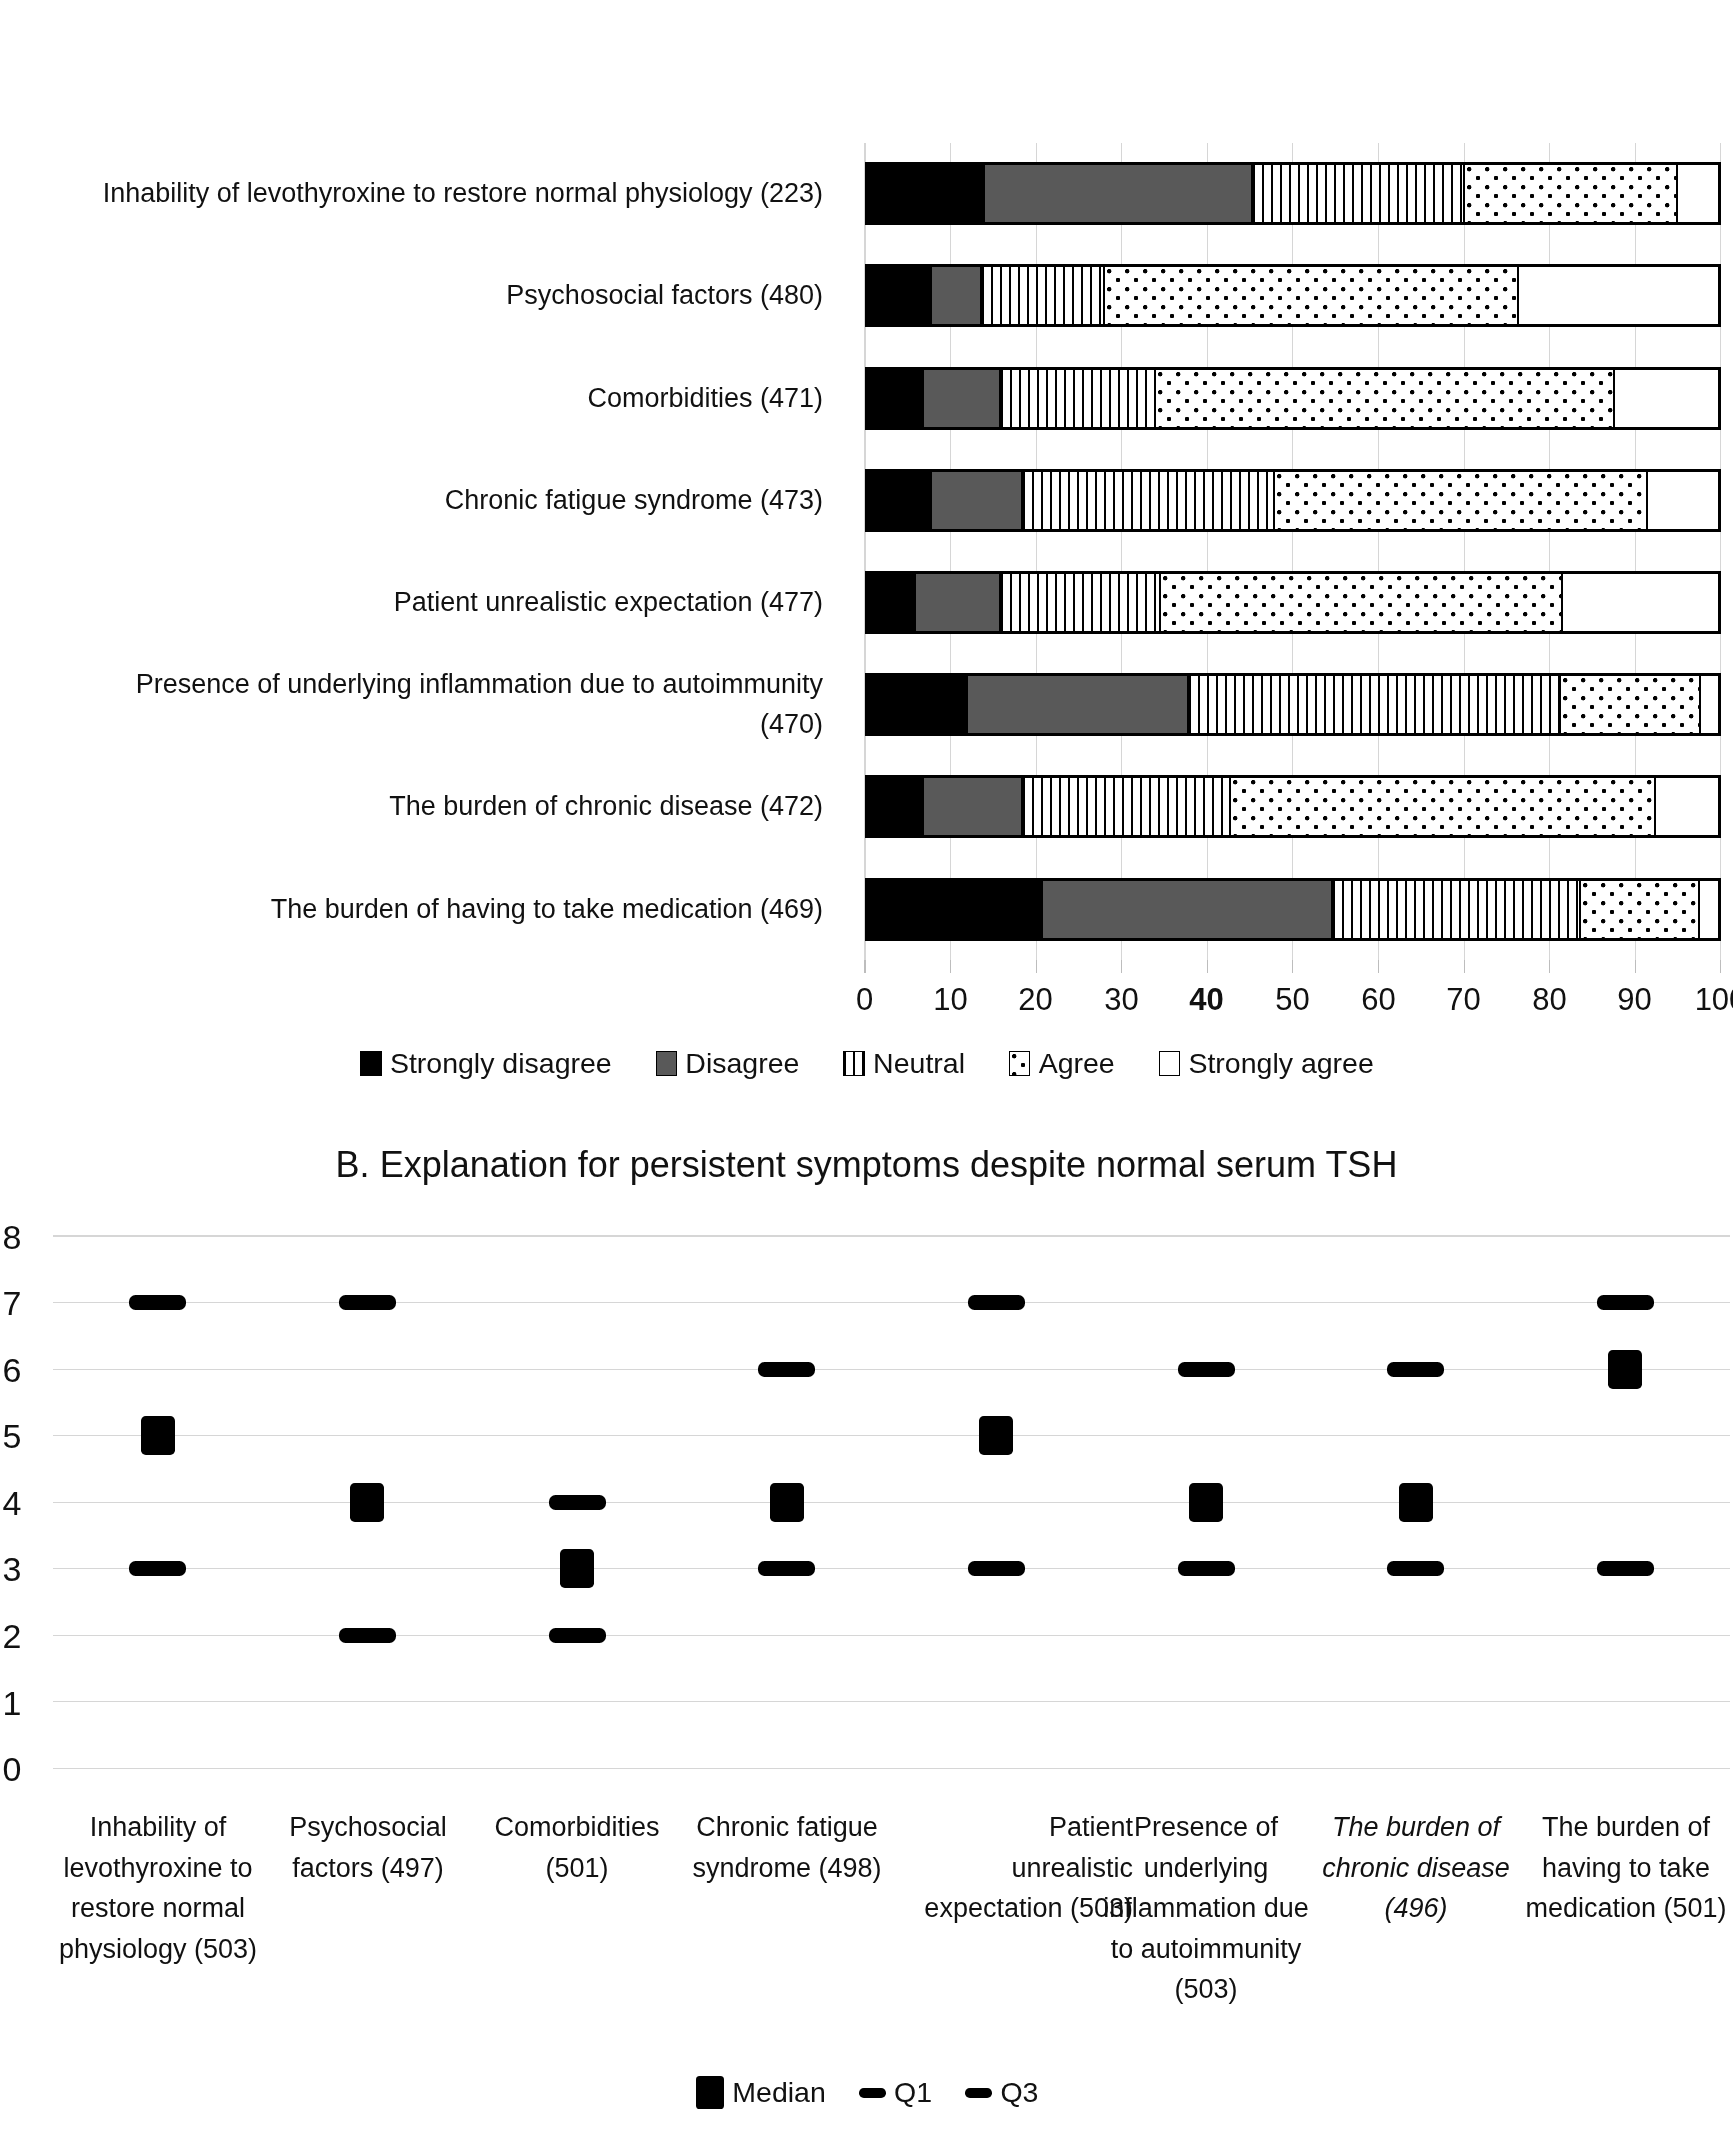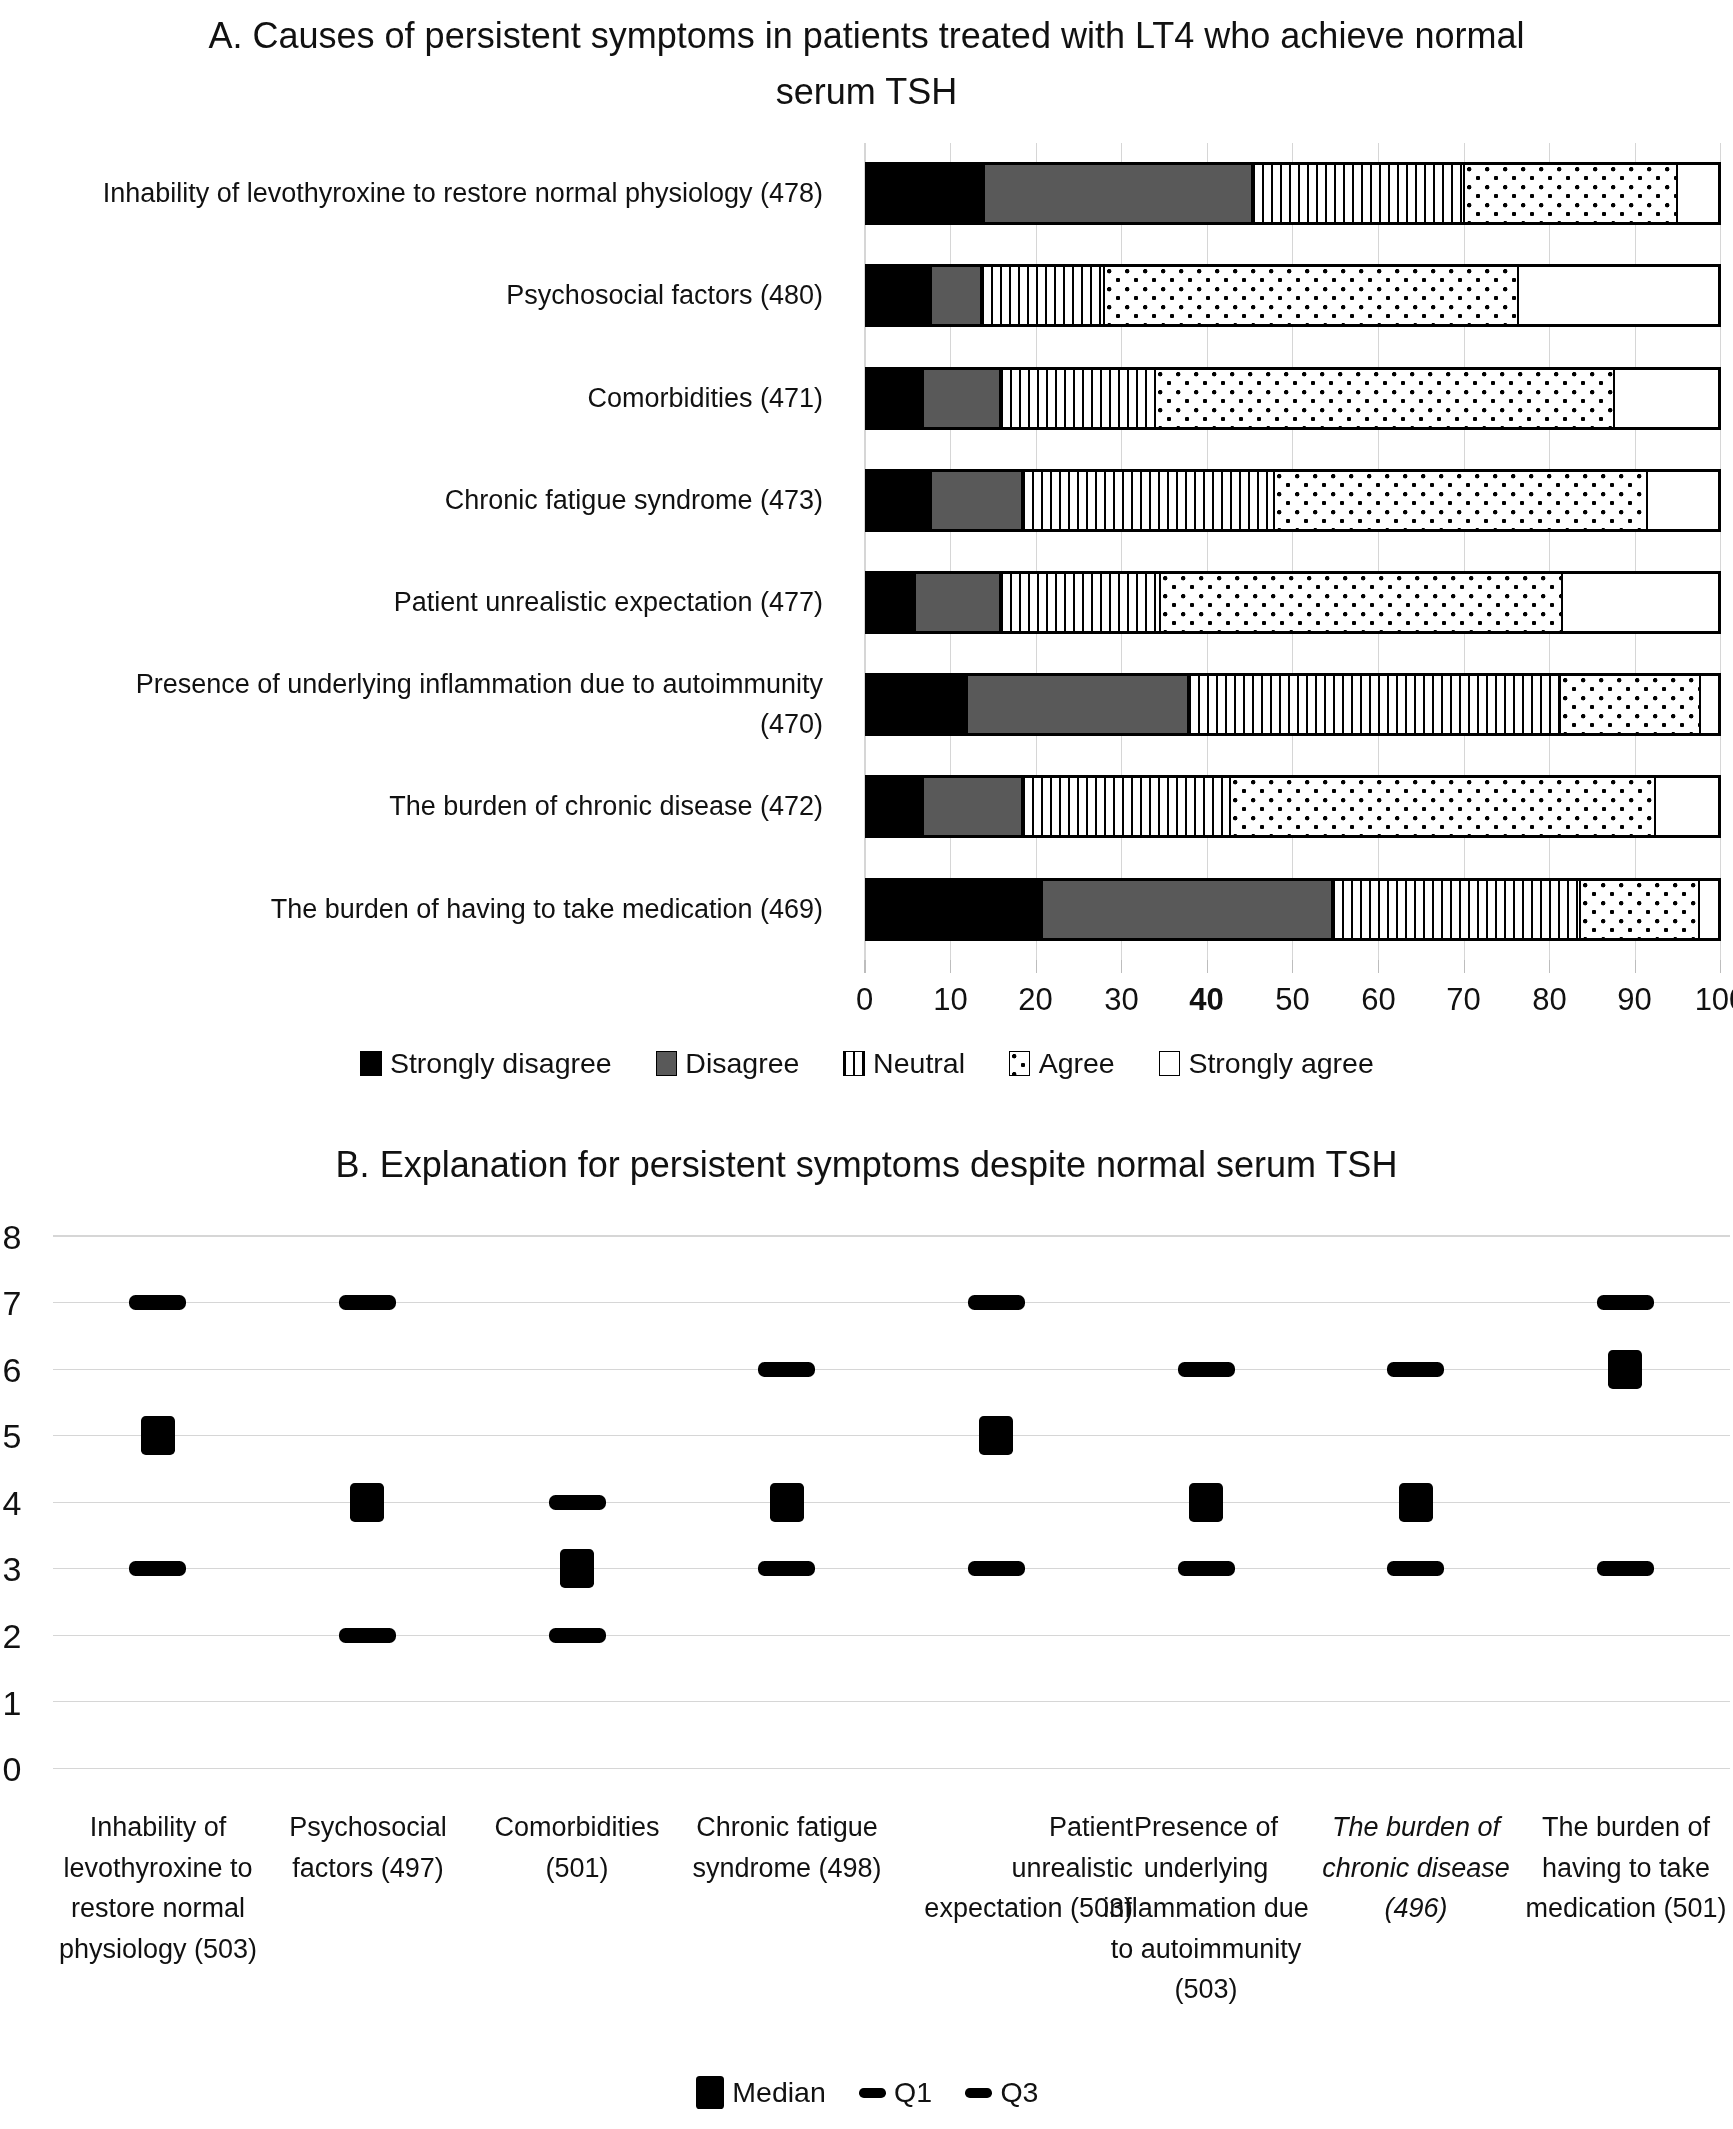--- a/index.html
+++ b/index.html
@@ -87,24 +87,23 @@
   }
   #b-legend{ top:2076px; gap:33px; }
   .b-swatch-median{ width:28.5px; height:33px; background:#000; border-radius:3.6px; }
   .b-swatch-dash{ width:27px; height:10px; background:#000; border-radius:4.8px; }
 </style>
 </head>
 <body>
 
 <div id="page">
 
-  <div id="titleA" class="title">A. Causes of persistent symptoms in patients treated with LT4 who achieve normal serum TSH</div>
 
   <div id="a-labels">
-      <div class="a-catlabel" style="top: 19px;">Inhability of levothyroxine to restore normal physiology (478)</div>
+      <div class="a-catlabel" style="top: 19px;">Inhability of levothyroxine to restore normal physiology (223)</div>
       <div class="a-catlabel" style="top: 121px;">Psychosocial factors (480)</div>
       <div class="a-catlabel" style="top: 224px;">Comorbidities (471)</div>
       <div class="a-catlabel" style="top: 326px;">Chronic fatigue syndrome (473)</div>
       <div class="a-catlabel" style="top: 428px;">Patient unrealistic expectation (477)</div>
       <div class="a-catlabel" style="top: 530px;">Presence of underlying inflammation due to autoimmunity (470)</div>
       <div class="a-catlabel" style="top: 632px;">The burden of chronic disease (472)</div>
       <div class="a-catlabel" style="top: 735px;">The burden of having to take medication (469)</div>
     </div>
   <div id="a-plot">
       <div class="a-gridline" style="left: -0.6px;"></div>

